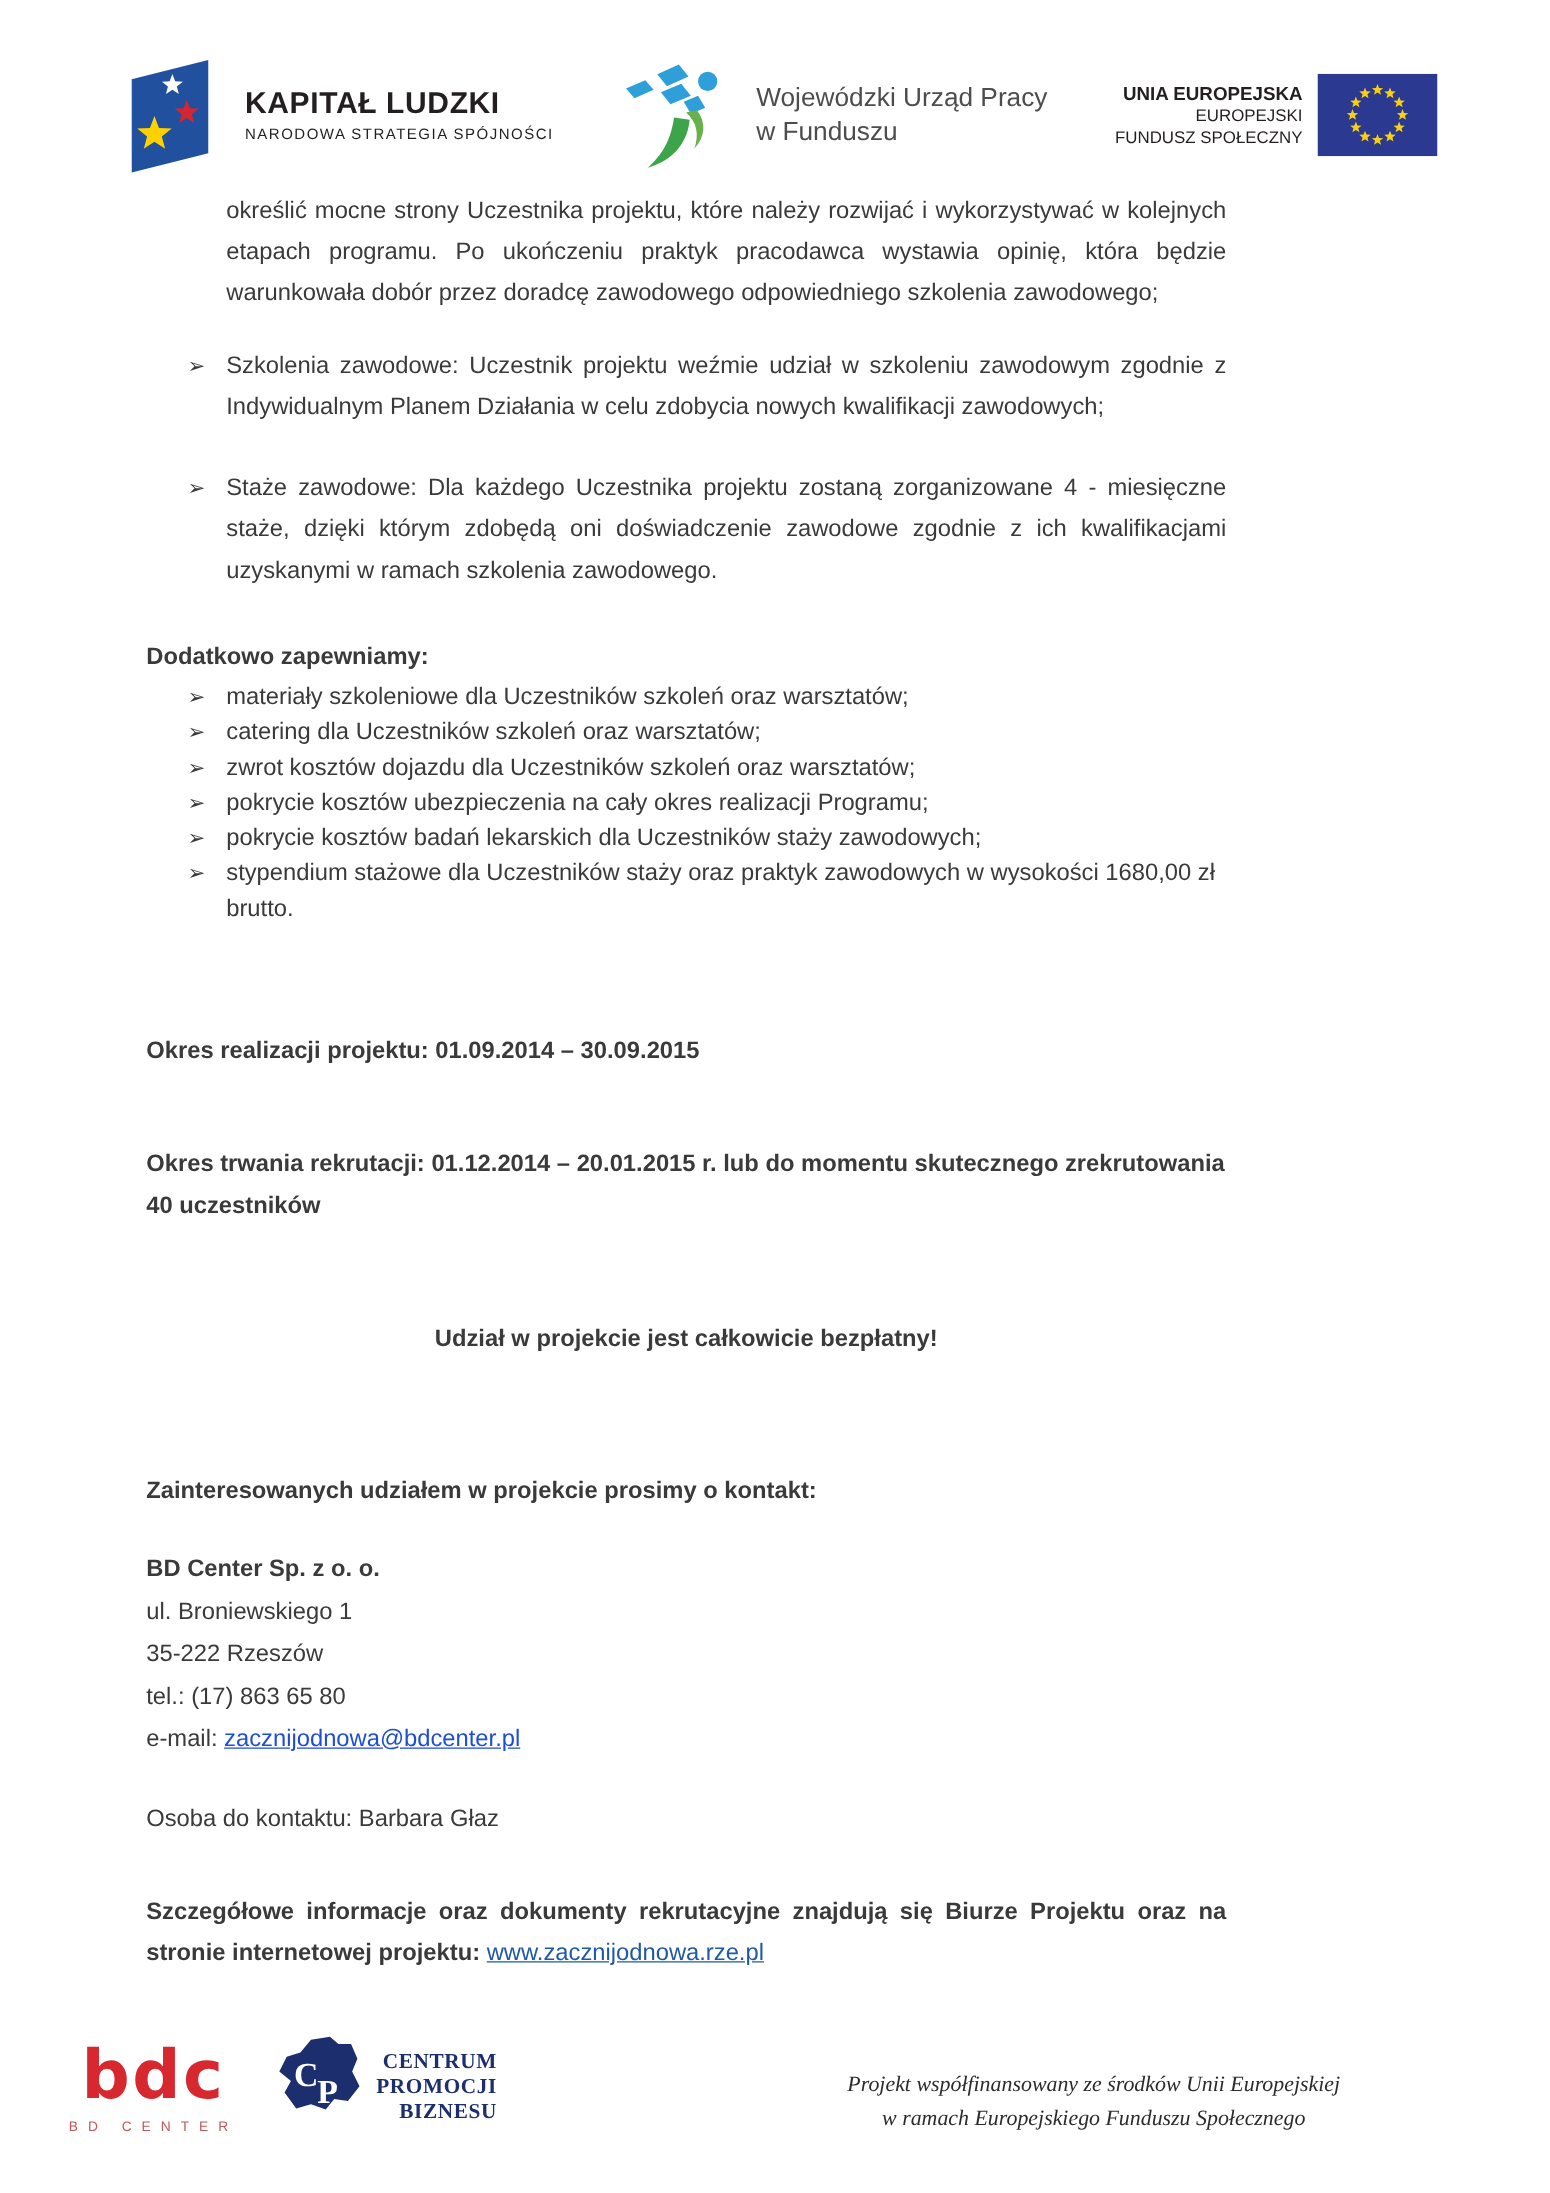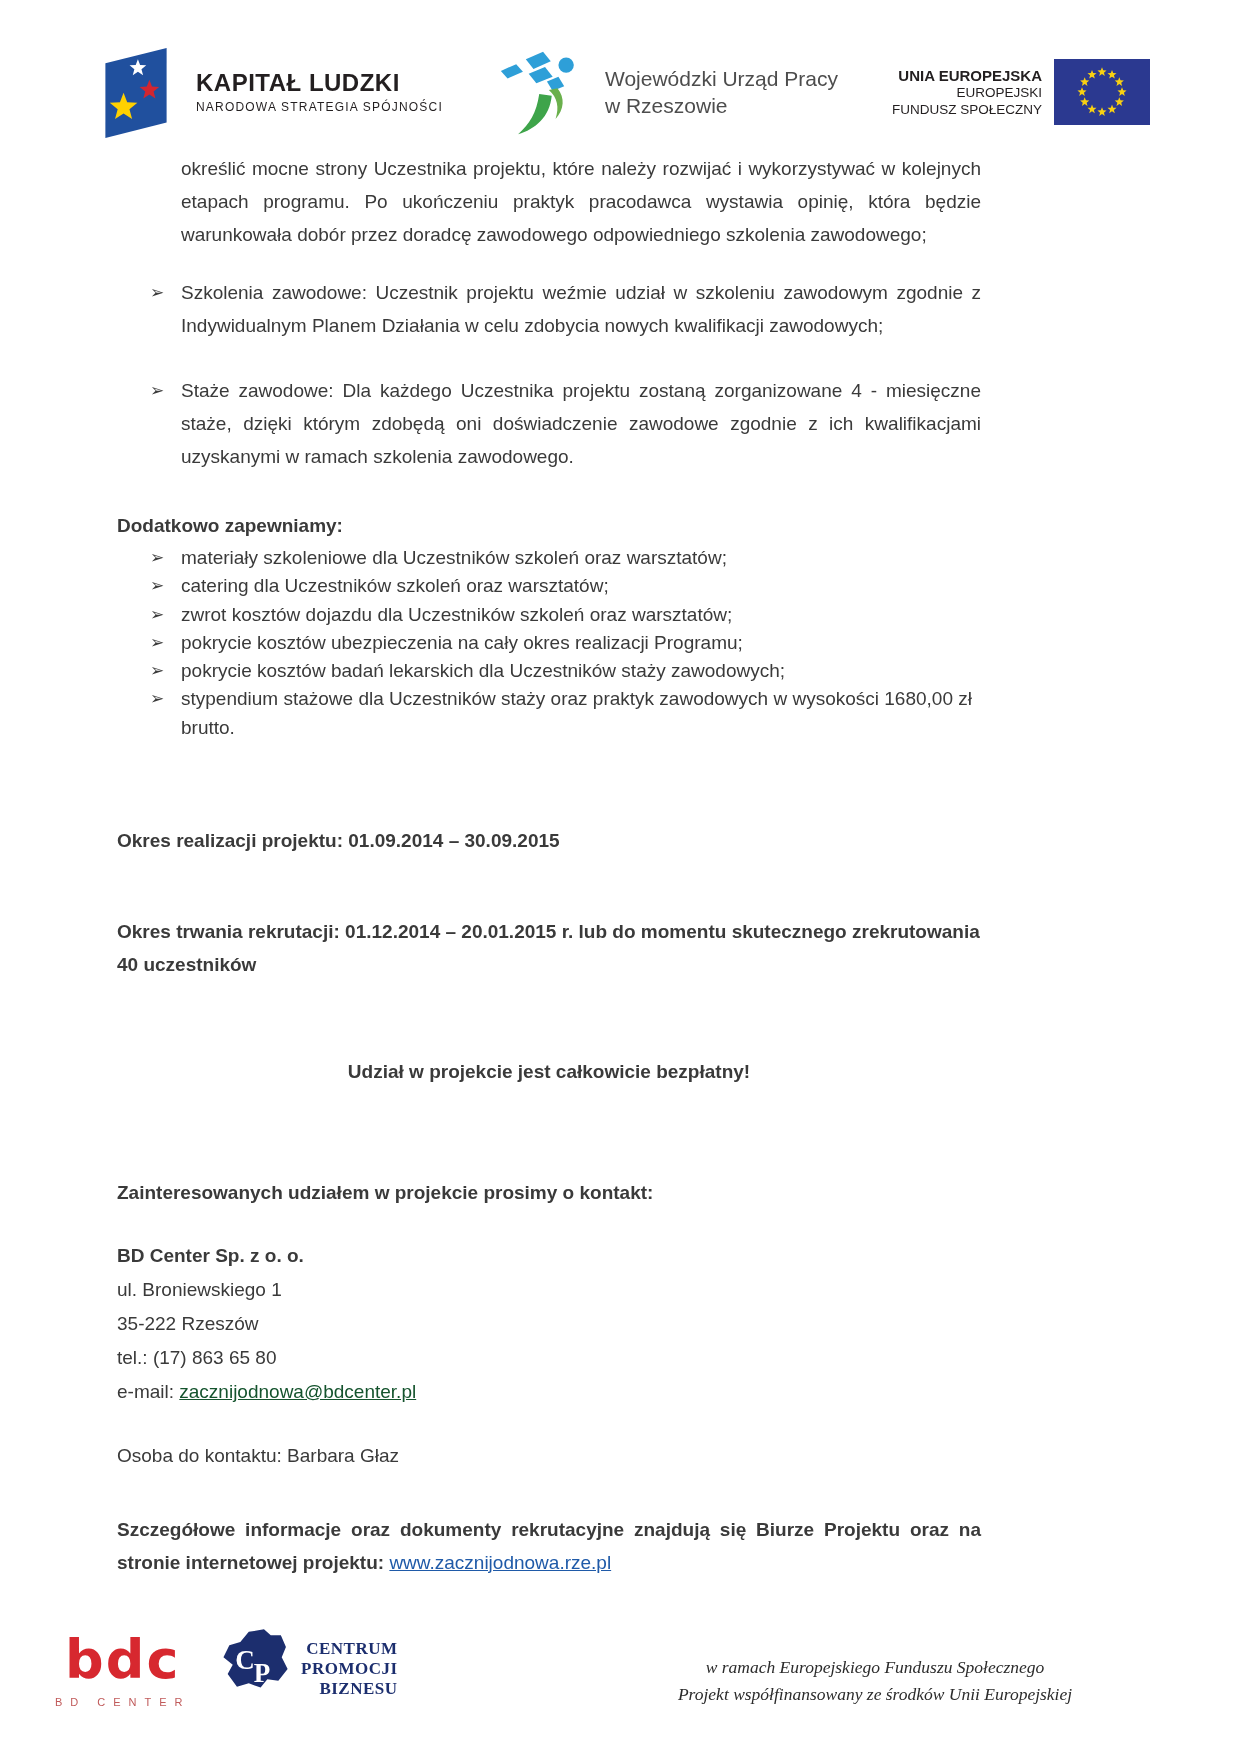--- a/index.html
+++ b/index.html
@@ -34,21 +34,21 @@
   .list-item .arrow{width:31px;}
   .list-item .txt{flex:1;}
   .okres1{margin-top:82px;font-weight:bold;}
   .okres2{margin-top:58px;font-weight:bold;}
   .free{margin-top:74px;font-weight:bold;text-align:center;}
   .contact-heading{margin-top:88px;font-weight:bold;}
   .company{margin-top:30px;font-weight:bold;line-height:34px;}
   .cline{line-height:34px;}
   .osoba{margin-top:30px;line-height:34px;}
   .info{margin-top:40px;font-weight:bold;text-align:justify;}
-  a.link{color:#14532d;text-decoration:underline;cursor:pointer;}
+  a.link{color:#1d4ed8;text-decoration:underline;cursor:pointer;}
   a.link-bold{font-weight:normal;color:#1f5aa8;}
 
   
   .footer-bdc{position:absolute;left:55px;bottom:46px;text-align:center;}
   .bdc-word{font-size:54px;font-weight:bold;color:#d7282f;letter-spacing:2px;line-height:56px;
             font-family:"DejaVu Sans",sans-serif;}
   .bdc-sub{font-size:11px;letter-spacing:8px;color:#c05a5a;margin-top:8px;}
   .footer-cp{position:absolute;left:215px;bottom:40px;display:flex;align-items:center;gap:10px;}
   .cp-text{font-family:"Liberation Serif",serif;font-weight:bold;color:#1c2e6e;
            font-size:17px;line-height:20px;text-align:right;letter-spacing:.5px;}
@@ -84,21 +84,21 @@
         <circle cx="72" cy="18" r="8" fill="#2e9fd8"></circle>
         <polygon points="4,24 20,17 27,25 11,32" fill="#2e9fd8"></polygon>
         <polygon points="30,12 48,4 56,14 38,22" fill="#2e9fd8"></polygon>
         <polygon points="33,27 50,20 58,30 41,37" fill="#2e9fd8"></polygon>
         <polygon points="52,35 64,30 70,40 58,45" fill="#2e9fd8"></polygon>
         <path d="M44,48 C41,68 34,79 22,90 C40,85 55,72 57,50 Z" fill="#3ea44a"></path>
         <path d="M54,44 C63,52 65,62 61,74 C70,64 71,52 63,42 Z" fill="#6ab04c"></path>
       </svg>
       <div class="wup-text">
         <div>Wojewódzki Urząd Pracy</div>
-        <div>w Rzeszowie</div>
+        <div>w Funduszu</div>
       </div>
     </div>
 
     <div class="logo-eu">
       <div class="eu-text">
         <div class="eu-l1">UNIA EUROPEJSKA</div>
         <div class="eu-l2">EUROPEJSKI</div>
         <div class="eu-l3">FUNDUSZ SPOŁECZNY</div>
       </div>
       <svg width="96" height="66" viewBox="0 0 96 66">
@@ -198,17 +198,17 @@
       <text x="46" y="66" font-size="32" font-weight="bold" fill="#ffffff" font-family="Liberation Serif, serif">P</text>
     </svg>
     <div class="cp-text">
       <div>CENTRUM</div>
       <div>PROMOCJI</div>
       <div>BIZNESU</div>
     </div>
   </div>
 
   <div class="footer-funding">
+    <div>Projekt współfinansowany ze środków Unii Europejskiej</div>
     <div>w ramach Europejskiego Funduszu Społecznego</div>
-    <div>Projekt współfinansowany ze środków Unii Europejskiej</div>
   </div>
 
 </div>
 
 </body></html>

